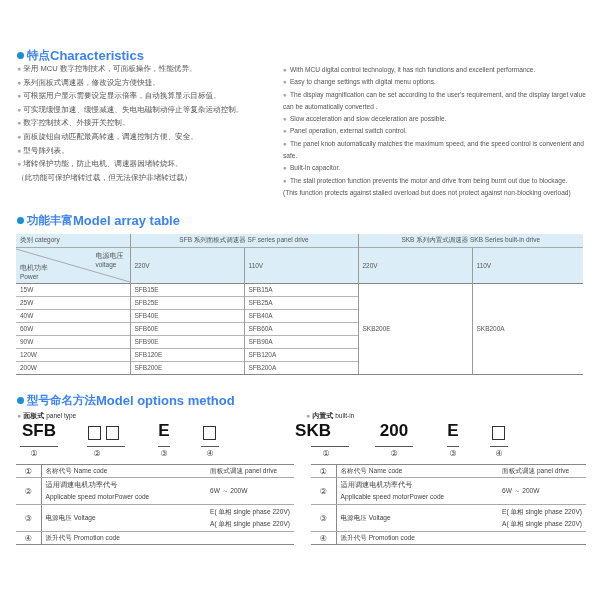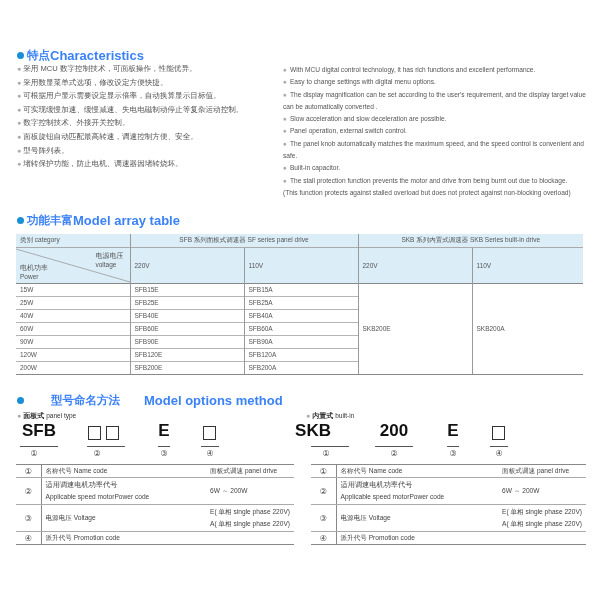--- a/index.html
+++ b/index.html
@@ -46,27 +46,28 @@
 <body>
 
 <div class="section-title" style="left:17px; top:48px;">
   <span class="dot"></span>
   <span class="cn">特点</span>
   <span class="en">Characteristics</span>
 </div>
 
 <div class="feat-list" style="left:17px; top:62px;">
   <div class="li"><span class="b">●</span><span>采用 MCU 数字控制技术，可面板操作，性能优异。</span></div>
-  <div class="li"><span class="b">●</span><span>采用数显菜单式选项，修改设定方便快捷。</span></div>
+  <div class="li"><span class="b">●</span><span>系列面板式调速器，修改设定方便快捷。</span></div>
   <div class="li"><span class="b">●</span><span>可根据用户显示需要设定显示倍率，自动换算显示目标值。</span></div>
   <div class="li"><span class="b">●</span><span>可实现缓慢加速、缓慢减速、失电电磁制动停止等复杂运动控制。</span></div>
   <div class="li"><span class="b">●</span><span>数字控制技术、外接开关控制。</span></div>
   <div class="li"><span class="b">●</span><span>面板旋钮自动匹配最高转速，调速控制方便、安全。</span></div>
   <div class="li"><span class="b">●</span><span>型号阵列表。</span></div>
   <div class="li"><span class="b">●</span><span>堵转保护功能，防止电机、调速器因堵转烧坏。</span></div>
+  <div class="li">（此功能可保护堵转过载，但无法保护非堵转过载）</div>
 </div>
 
 <div class="feat-en" style="left:283px; top:64px;">
   <div><span class="b">●</span><span>With MCU digital control technology, it has rich functions and excellent performance.</span></div>
   <div><span class="b">●</span><span>Easy to change settings with digital menu options.</span></div>
   <div><span class="b">●</span><span>The display magnification can be set according to the user's requirement, and the display target value can be automatically converted .</span></div>
   <div><span class="b">●</span><span>Slow acceleration and slow deceleration are possible.</span></div>
   <div><span class="b">●</span><span>Panel operation, external switch control.</span></div>
   <div><span class="b">●</span><span>The panel knob automatically matches the maximum speed, and the speed control is convenient and safe.</span></div>
   <div><span class="b">●</span><span>Built-in capacitor.</span></div>
@@ -148,21 +149,21 @@
     <td>SFB120A</td>
   </tr>
   <tr class="row last">
     <td>200W</td>
     <td>SFB200E</td>
     <td>SFB200A</td>
   </tr>
 </tbody>
   </table>
 
-<div class="section-title" style="left:17px; top:393px;gap:24px;">
+<div class="section-title" style="left:17px; top:393px;">
   <span class="dot"></span>
   <span class="cn">型号命名方法</span>
   <span class="en">Model options method</span>
 </div>
 
 <div class="naming-sub" style="left:17px; top:411px;">
   <span class="b">●</span><span>面板式</span>
   <span class="en">panel type</span>
 </div>
 <div class="code" style="left:20px; top:421px; width:38px;">SFB</div>

